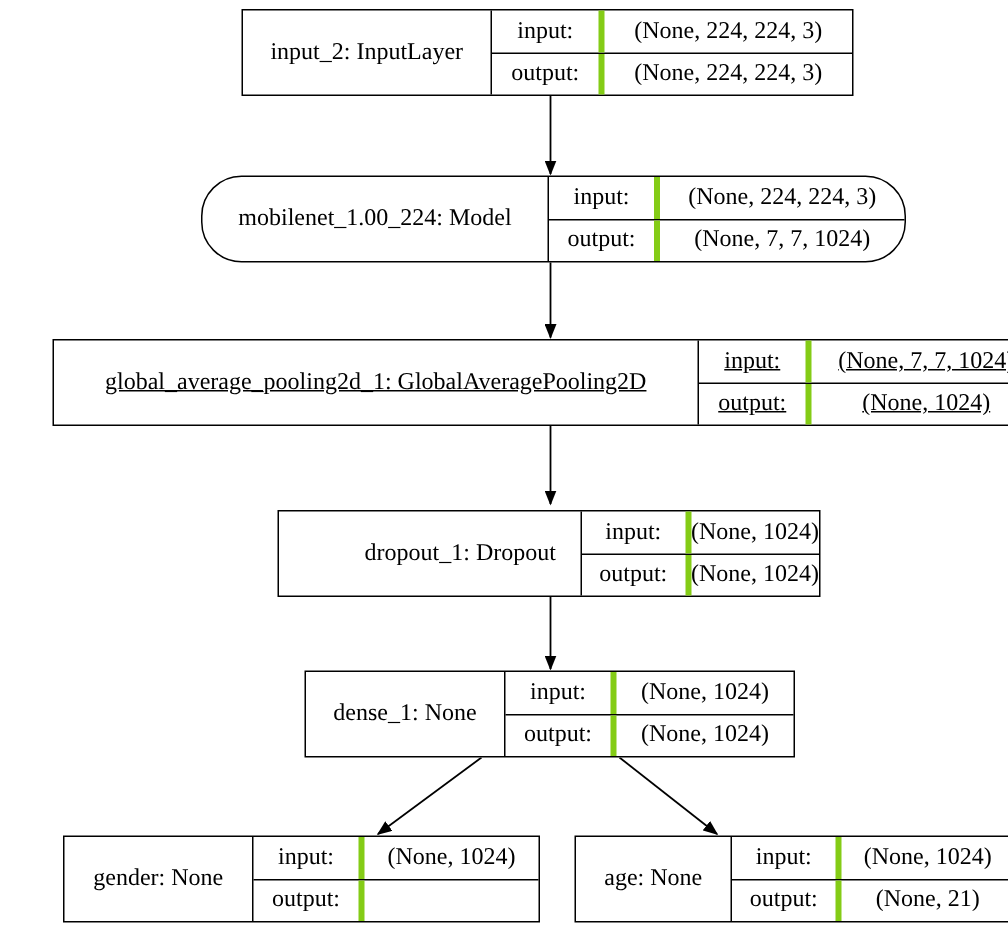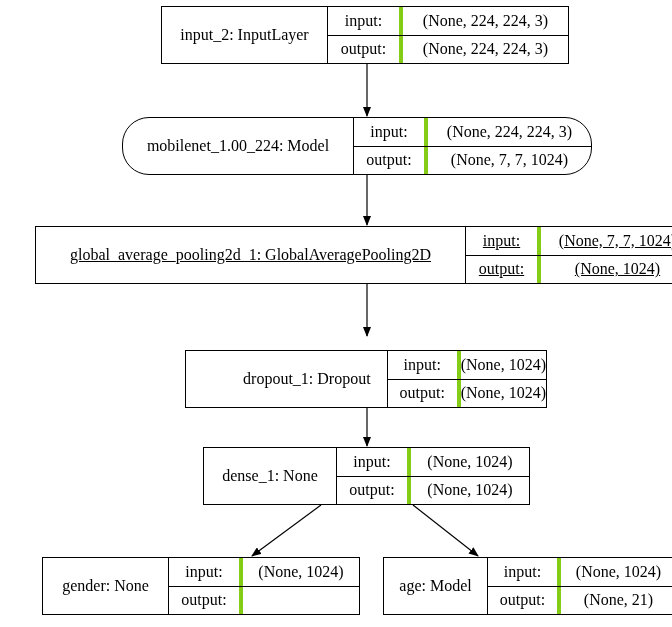--- a/index.html
+++ b/index.html
@@ -103,21 +103,21 @@
         <div class="lbl" style="width:75px">input:</div>
         <div class="val">(None, 224, 224, 3)</div>
       </div>
       <div class="row">
         <div class="lbl" style="width:75px">output:</div>
         <div class="val">(None, 224, 224, 3)</div>
       </div>
     </div>
   </div>
 
-  <div class="node" style="left:92px; top:117px; width:470px;border-radius:27px;">
+  <div class="node" style="left:104px; top:117px; width:470px;border-radius:27px;">
     <div class="name" style="width:231px">mobilenet_1.00_224: Model</div>
     <div class="io">
       <div class="row top">
         <div class="lbl" style="width:74px">input:</div>
         <div class="val">(None, 224, 224, 3)</div>
       </div>
       <div class="row">
         <div class="lbl" style="width:74px">output:</div>
         <div class="val">(None, 7, 7, 1024)</div>
       </div>
@@ -131,21 +131,21 @@
         <div class="lbl" style="width:75px">input:</div>
         <div class="val">(None, 7, 7, 1024)</div>
       </div>
       <div class="row">
         <div class="lbl" style="width:75px">output:</div>
         <div class="val">(None, 1024)</div>
       </div>
     </div>
   </div>
 
-  <div class="node" style="left:155px; top:350px; width:362px;padding-left:41px;">
+  <div class="node" style="left:155px; top:340px; width:362px;padding-left:41px;">
     <div class="name" style="width:170px">dropout_1: Dropout</div>
     <div class="io">
       <div class="row top">
         <div class="lbl" style="width:73px">input:</div>
         <div class="val">(None, 1024)</div>
       </div>
       <div class="row">
         <div class="lbl" style="width:73px">output:</div>
         <div class="val">(None, 1024)</div>
       </div>
@@ -173,21 +173,21 @@
         <div class="lbl" style="width:74px">input:</div>
         <div class="val">(None, 1024)</div>
       </div>
       <div class="row">
         <div class="lbl" style="width:74px">output:</div>
       </div>
     </div>
   </div>
 
   <div class="node" style="left:353px; top:557px; width:294px;">
-    <div class="name" style="width:104px">age: Model</div>
+    <div class="name" style="width:104px">age: None</div>
     <div class="io">
       <div class="row top">
         <div class="lbl" style="width:73px">input:</div>
         <div class="val">(None, 1024)</div>
       </div>
       <div class="row">
         <div class="lbl" style="width:73px">output:</div>
         <div class="val">(None, 21)</div>
       </div>
     </div>

